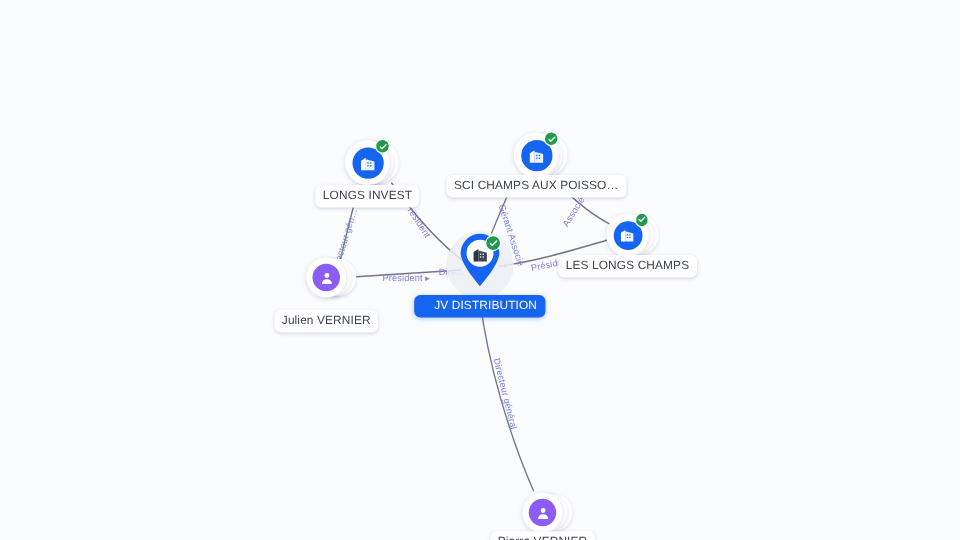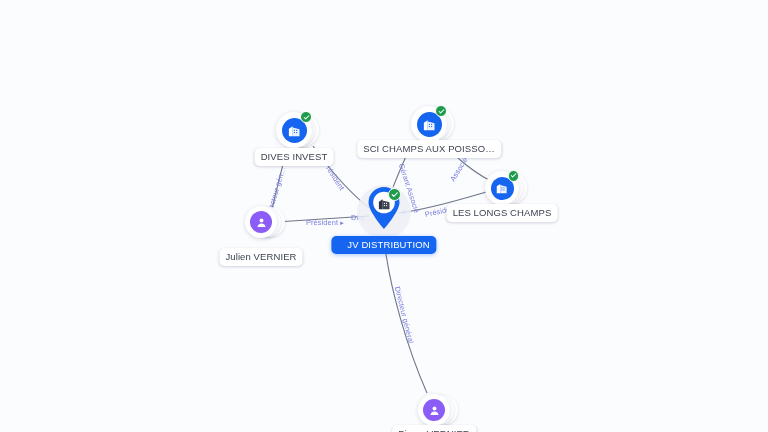--- a/index.html
+++ b/index.html
@@ -185,21 +185,21 @@
           <rect x="11" y="14.5" width="1.7" height="1.7" fill="#1565f0"></rect>
           <rect x="14.5" y="14.5" width="1.7" height="1.7" fill="#1565f0"></rect>
         </svg>
       </div>
       <div class="badge" style="width:12px;height:12px;right:0px;top:-1px;">
         <svg width="7" height="7" viewBox="0 0 24 24">
             <path d="M20 6L9 17l-5-5" stroke="#fff" stroke-width="3.6" fill="none" stroke-linecap="round" stroke-linejoin="round"></path>
           </svg>
       </div>
     </div>
-    <div class="node-label" style="left:0px; top:18px;">DIVES INVEST</div>
+    <div class="node-label" style="left:0px; top:18px;">LONGS INVEST</div>
   </div>
 
   <div class="node" style="left:429px; top:124px;">
     <div class="stack" style="width:34px;height:34px;left:-9px;top:-17px;"></div>
     <div class="stack" style="width:34px;height:34px;left:-13px;top:-17px;"></div>
     <div class="disc" style="width:36px;height:36px;left:-18px;top:-18px;">
       <div class="circ-icon" style="width:25px;height:25px;background:#1565f0;">
         <svg width="15" height="15" viewBox="0 0 24 24" fill="none">
           <path d="M3 21V9l6-4v16" fill="#ffffff"></path>
           <path d="M9 21V7l11 3v11z" fill="#ffffff" opacity=".92"></path>

